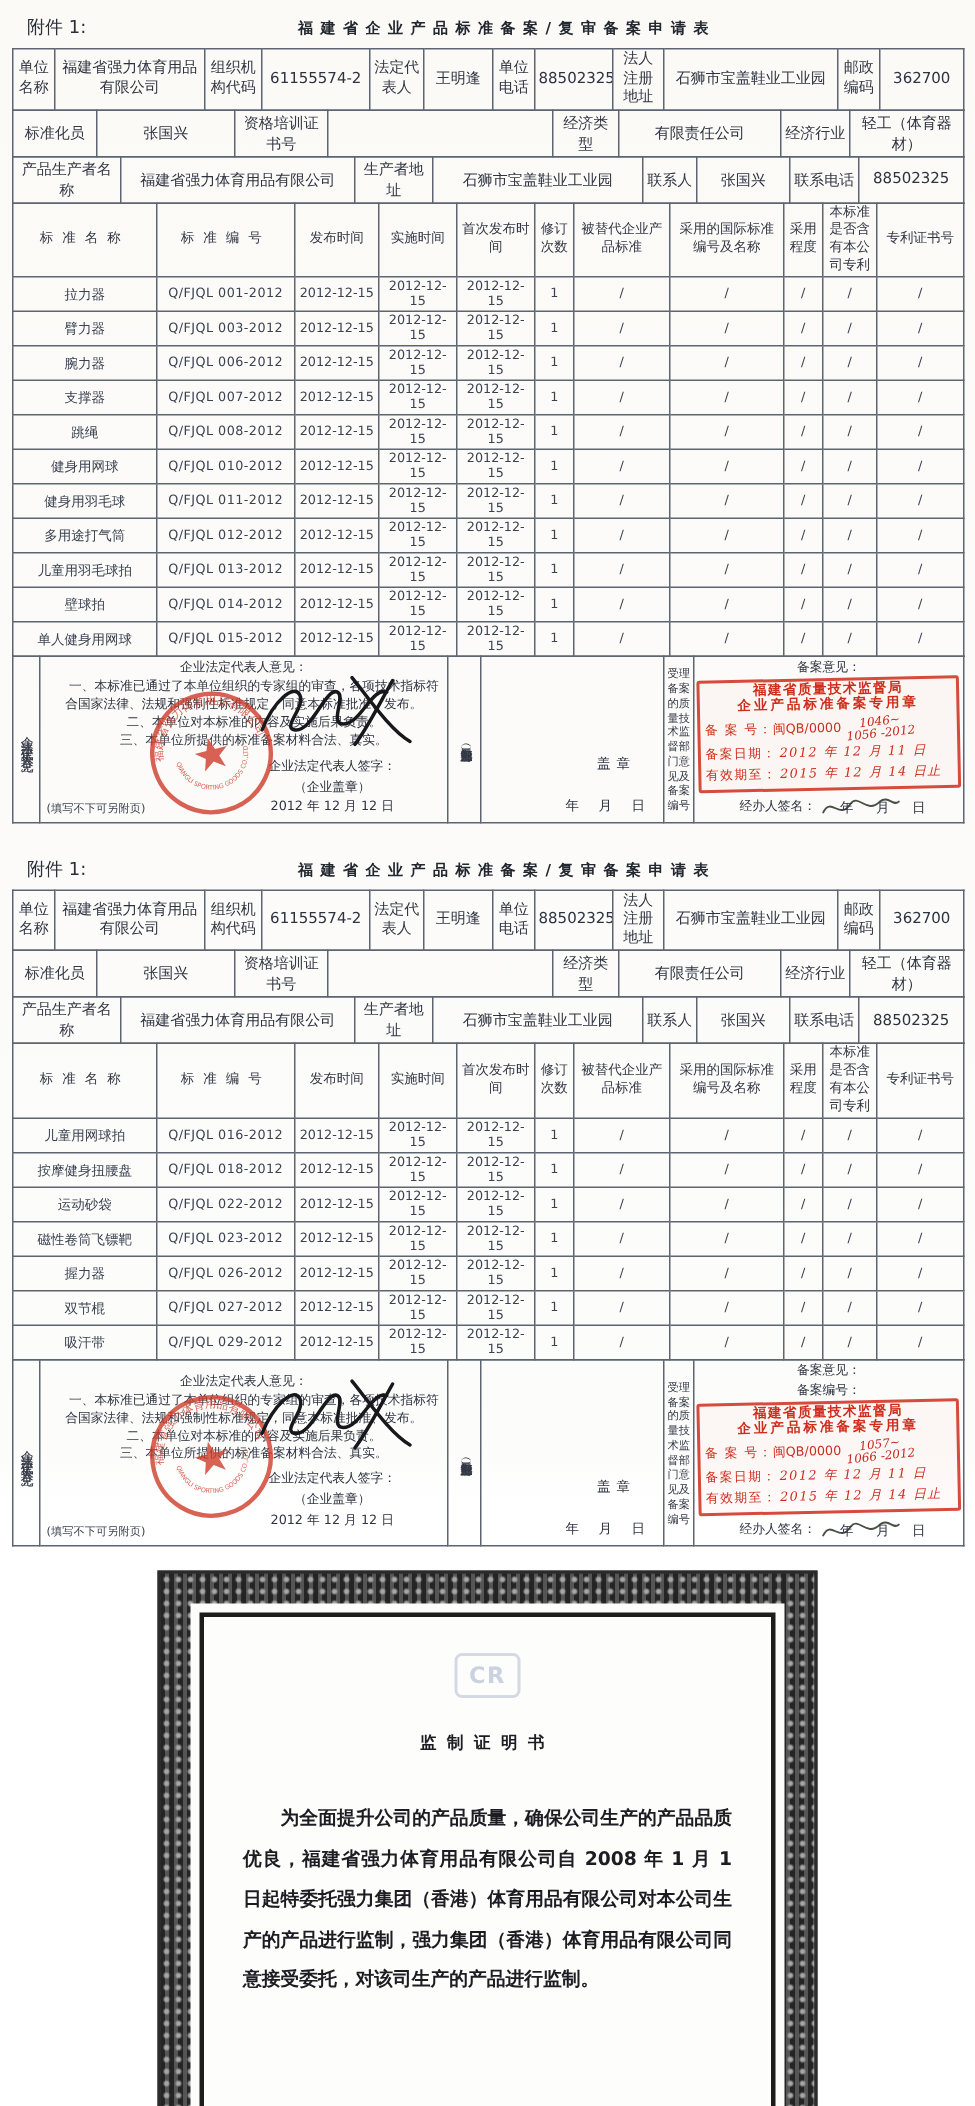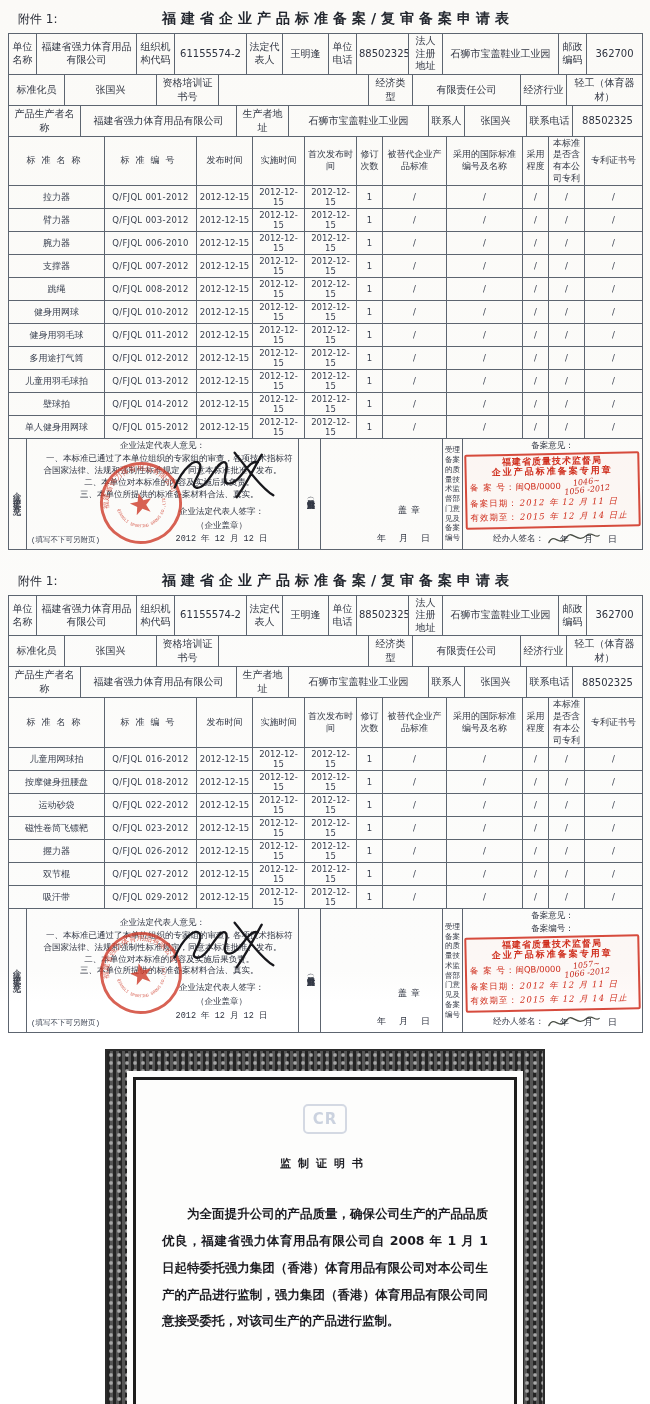--- a/index.html
+++ b/index.html
@@ -5,21 +5,21 @@
   html,body{margin:0;padding:0;background:#fff;}
   body{width:650px;font-family:"DejaVu Sans","Liberation Sans",sans-serif;color:#2e3340;}
   .sheet{width:650px;position:relative;background:linear-gradient(180deg,#fbfaf7 0,#fcfcfb 62%,#ffffff 64%);}
 
   
   .form{padding:0 8px;}
   .form1{padding-top:6px;}
   .form2{padding-top:18px;}
   .title-row{display:flex;align-items:baseline;margin:4px 0 5px;padding-left:10px;}
   .attach{font-size:12px;color:#2a2e38;width:86px;flex:none;}
-  .form-title{flex:1;text-align:center;font-size:14px;font-weight:bold;letter-spacing:5px;color:#23272f;margin-right:70px;white-space:nowrap;}
+  .form-title{flex:1;text-align:center;font-size:10px;font-weight:bold;letter-spacing:5px;color:#23272f;margin-right:70px;white-space:nowrap;}
 
   table.grid{border-collapse:collapse;table-layout:fixed;width:634px;}
   table.grid + table.grid{margin-top:-1px;}
   table.grid td,table.grid th{border:1px solid #5d6570;padding:1px 2px;text-align:center;vertical-align:middle;font-weight:normal;overflow:hidden;}
   .info1 td{height:30px;font-size:10px;line-height:1.25;}
   .info2 td{height:24px;font-size:10px;}
   .info3 td{height:26px;font-size:10px;}
   .lbl{color:#333845;}
   .std-table th{height:44px;font-size:9px;line-height:1.3;color:#333845;}
   .th-sp{letter-spacing:6px;}
@@ -28,21 +28,21 @@
   .std-table td.ccode{font-size:8.5px;letter-spacing:.3px;}
   .slash{color:#59606e;}
 
   
   .bottom-table td{vertical-align:top;}
   .bottom-table{height:106px;}
   .vcell{padding:0;}
   .vtext{writing-mode:vertical-lr;text-orientation:upright;margin:2px auto;font-size:8.5px;letter-spacing:2px;color:#333845;}
   .vtext.tight{font-size:8px;letter-spacing:0;}
   .v2text{font-size:7.5px;line-height:1.3;word-break:break-all;text-align:center;padding:2px 0;color:#333845;}
-  .op-cell{position:relative;text-align:left;font-size:8.5px;line-height:1.4;padding:2px 4px;font-family:Liberation Mono, monospace;}
+  .op-cell{position:relative;text-align:left;font-size:8.5px;line-height:1.4;padding:2px 4px;}
   .op-head{margin-bottom:1px;}
   .op-line{text-indent:1.6em;margin:0;}
   .sign-block{margin:4px 0 0 118px;line-height:1.6;}
   .op-note{position:absolute;left:4px;bottom:3px;font-size:7.5px;color:#3a4150;}
   .company-seal{position:absolute;left:72px;top:22px;width:84px;height:84px;color:#cf3b2a;opacity:.8;transform:rotate(-14deg);}
   .rep-sig{position:absolute;right:14px;top:6px;width:118px;height:58px;}
   .seal-cell{position:relative;}
   .gz{position:absolute;right:18px;bottom:32px;font-size:9px;letter-spacing:4px;}
   .seal-ymd{position:absolute;right:10px;bottom:4px;font-size:9px;letter-spacing:2px;}
   .accept-cell{position:relative;text-align:left;font-size:8.5px;padding:2px 3px;}
@@ -217,21 +217,21 @@
             <td>1</td>
             <td class="slash">/</td>
             <td class="slash">/</td>
             <td class="slash">/</td>
             <td class="slash">/</td>
             <td class="slash">/</td>
           </tr>
 
           <tr>
             <td class="cname">腕力器</td>
-            <td class="ccode">Q/FJQL 006-2010</td>
+            <td class="ccode">Q/FJQL 006-2012</td>
             <td>2012-12-15</td>
             <td>2012-12-15</td>
             <td>2012-12-15</td>
             <td>1</td>
             <td class="slash">/</td>
             <td class="slash">/</td>
             <td class="slash">/</td>
             <td class="slash">/</td>
             <td class="slash">/</td>
           </tr>

